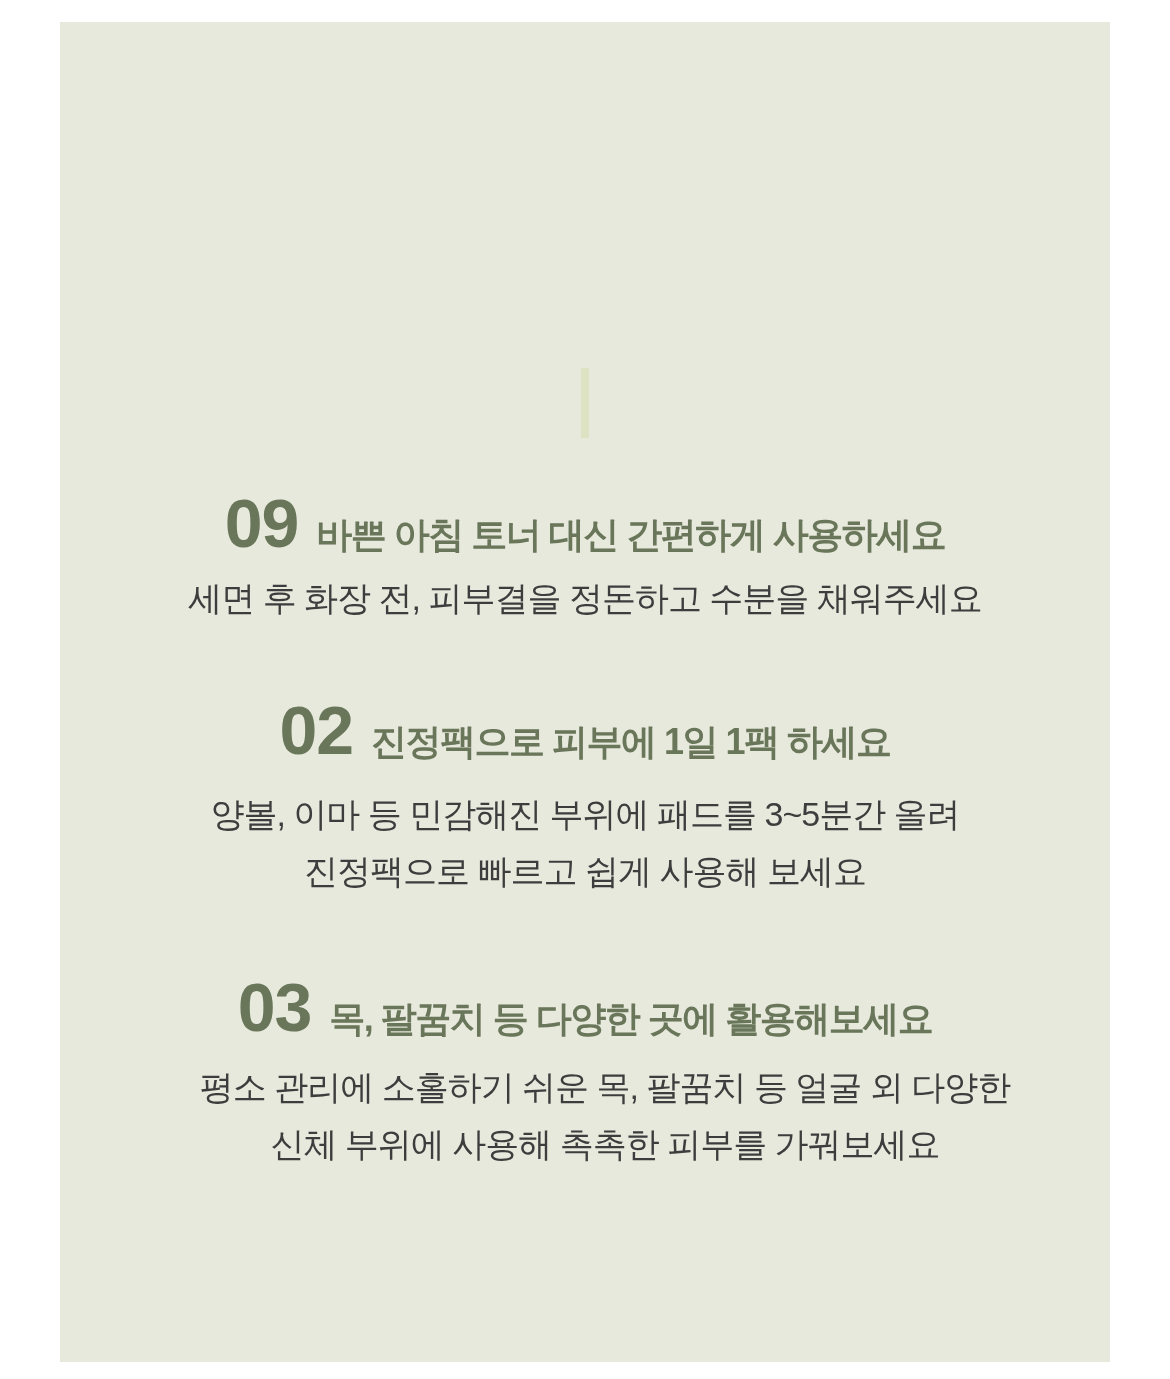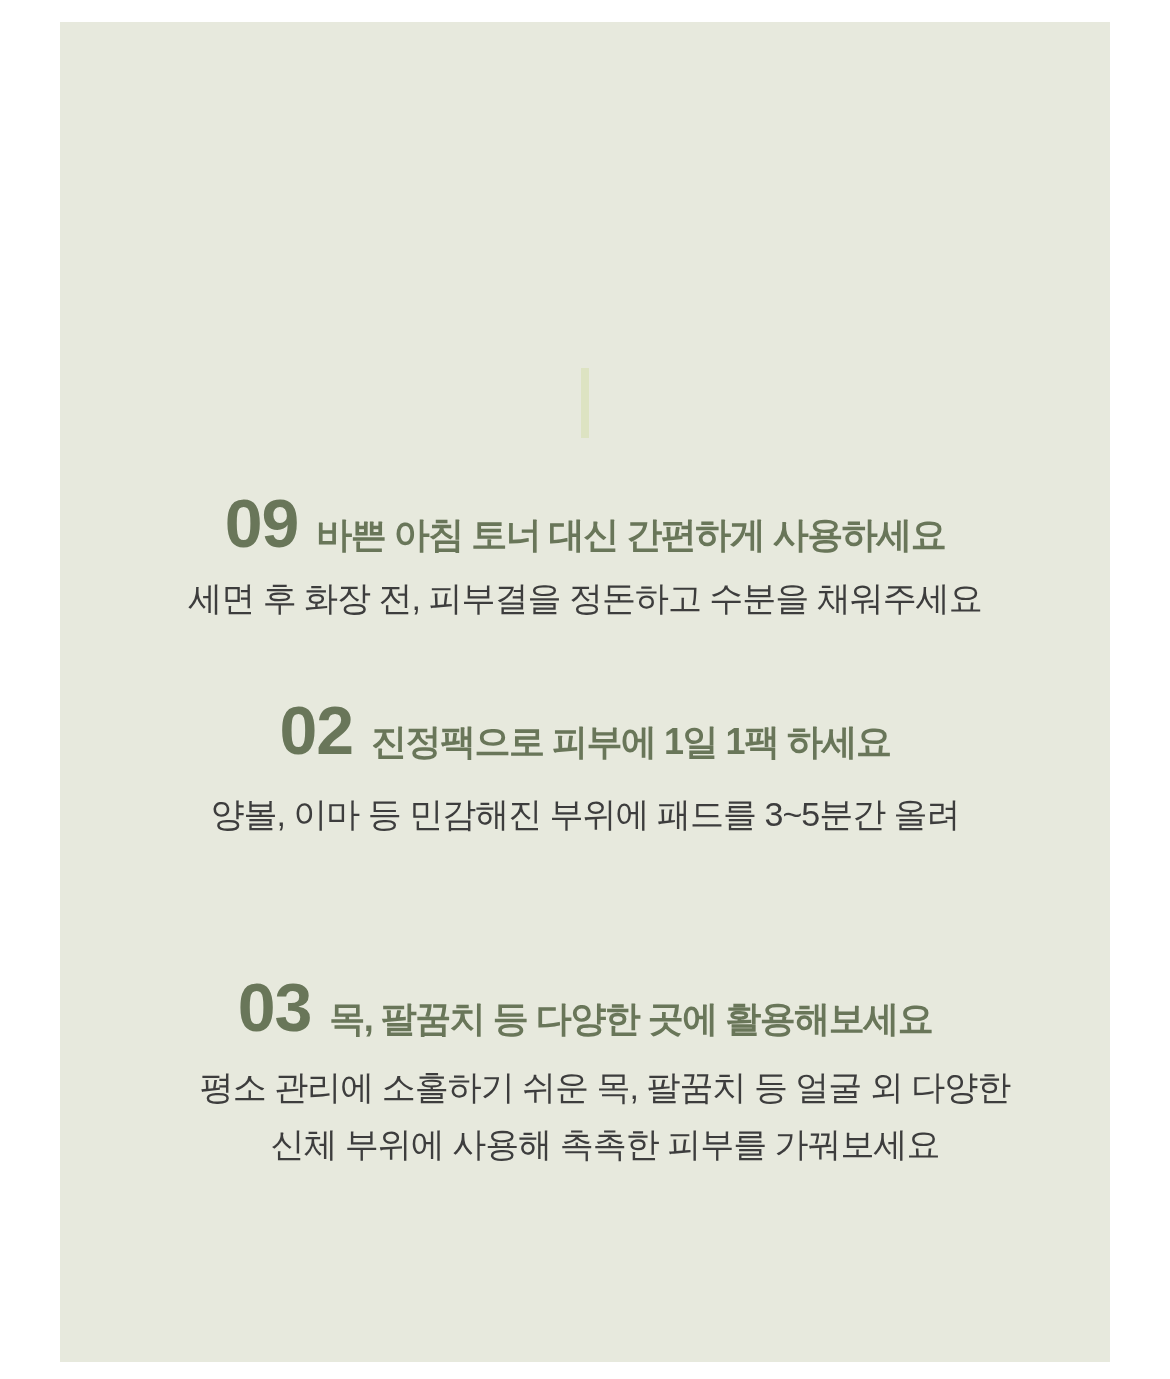--- a/index.html
+++ b/index.html
@@ -107,20 +107,21 @@
     </div>
 
     <div class="section s2-heading">
       <div class="section-heading">
         <span class="section-number">02</span>
         <span class="section-heading-text">진정팩으로 피부에 1일 1팩 하세요</span>
       </div>
     </div>
     <div class="section-desc s2-desc">
       <div>양볼, 이마 등 민감해진 부위에 패드를 3~5분간 올려</div>
+      <div>진정팩으로 빠르고 쉽게 사용해 보세요</div>
     </div>
 
     <div class="section s3-heading">
       <div class="section-heading">
         <span class="section-number">03</span>
         <span class="section-heading-text">목, 팔꿈치 등 다양한 곳에 활용해보세요</span>
       </div>
     </div>
     <div class="section-desc s3-desc">
       <div>평소 관리에 소홀하기 쉬운 목, 팔꿈치 등 얼굴 외 다양한</div>

